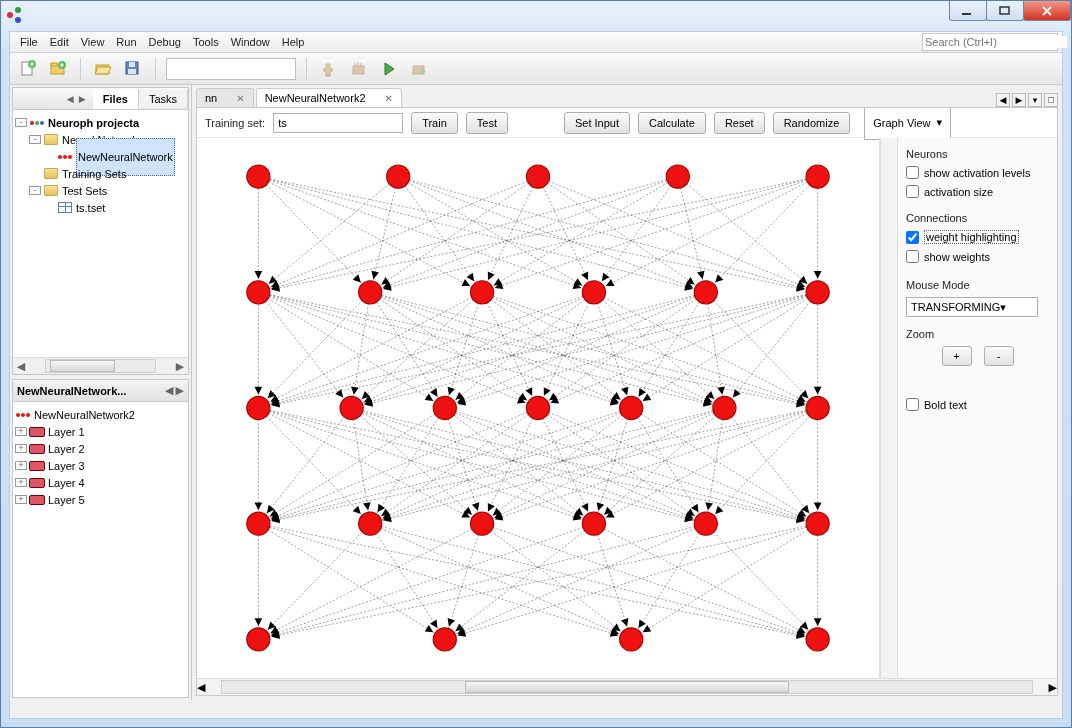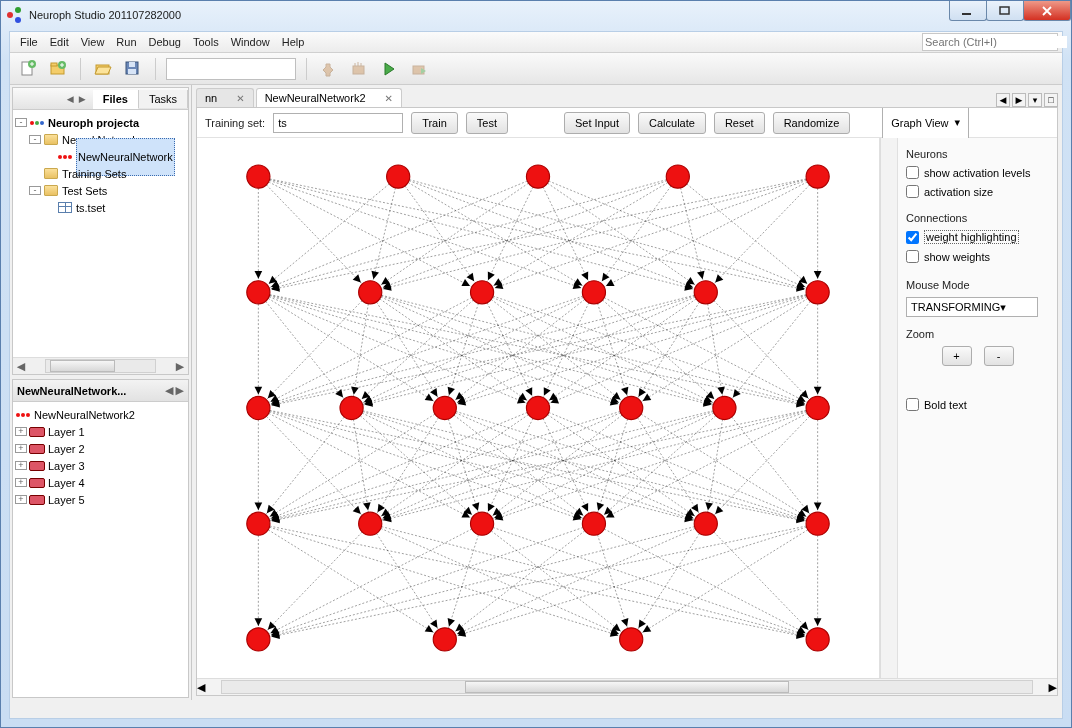--- a/index.html
+++ b/index.html
@@ -62,21 +62,21 @@
 .etab .x { color:#777; font-size:10px;}
 .edit-tabs .spacer { flex:1; }
 .edit-tabs .win-icons { display:flex; gap:2px; }
 .edit-tabs .win-icons span { width:14px; height:14px; border:1px solid #bbb; background:#f4f4f4; font-size:9px; display:flex; align-items:center; justify-content:center;}
 
 .editor { flex:1; margin:0 4px 4px 4px; border:1px solid #c8c8c8; background:#fff; display:flex; flex-direction:column; overflow:hidden;}
 .editor-toolbar { height:30px; display:flex; align-items:center; gap:8px; padding:0 8px; border-bottom:1px solid #e2e2e2;}
 .frm-lbl { color:#222;}
 .frm-input { width:130px; height:20px; border:1px solid #b0b0b0; padding:0 4px; background:#fff;}
 .btn { height:22px; padding:0 10px; background:linear-gradient(to bottom,#fafafa,#e2e2e2); border:1px solid #adadad; border-radius:3px; cursor:default;}
-.view-mode { margin-left:24px; height:22px; padding:16px 8px; border:1px solid #b0b0b0; background:#fff; display:flex; align-items:center; gap:6px;}
+.view-mode { margin-left:6px; height:22px; padding:16px 8px; border:1px solid #b0b0b0; background:#fff; display:flex; align-items:center; gap:6px;}
 
 .editor-body { flex:1; display:flex; overflow:hidden;}
 .graph-wrap { flex:1; position:relative; overflow:hidden; border-right:1px solid #e0e0e0;}
 .graph-scroll-v { width:17px; background:#f3f3f3; border-left:1px solid #ddd;}
 .graph-scroll-h { height:17px; background:#f3f3f3; border-top:1px solid #ddd; display:flex; align-items:center;}
 .graph-scroll-h .track { flex:1; margin:0 16px; position:relative; height:14px; background:#eaeaea; border:1px solid #d0d0d0;}
 .graph-scroll-h .thumb { position:absolute; left:30%; right:30%; top:0; bottom:0; background:linear-gradient(to bottom,#f6f6f6,#d8d8d8); border:1px solid #bbb;}
 
 .side-panel { width:160px; padding:10px 8px; display:flex; flex-direction:column; gap:6px; background:#fafafa; border-left:1px solid #e0e0e0;}
 .side-panel .sec { color:#222; }
@@ -103,21 +103,20 @@
 .ic-layer { width:18px; height:10px; background:#d56; border:1px solid #700; border-radius:2px;}
 </style>
 </head>
 <body>
 
 <div class="win-frame">
   <div class="titlebar">
     <span class="app-icon">
         <span></span>
       </span>
-    <span class="title-text">Neuroph Studio 201107282000</span>
     <div class="win-controls">
       <div class="win-btn">
           <svg viewBox="0 0 12 10">
             <rect y="7" width="9" height="2" fill="#333"></rect>
           </svg>
         </div>
       <div class="win-btn">
           <svg viewBox="0 0 12 10">
             <rect x="1" y="1" width="9" height="7" fill="none" stroke="#333" stroke-width="1.5"></rect>
           </svg>

